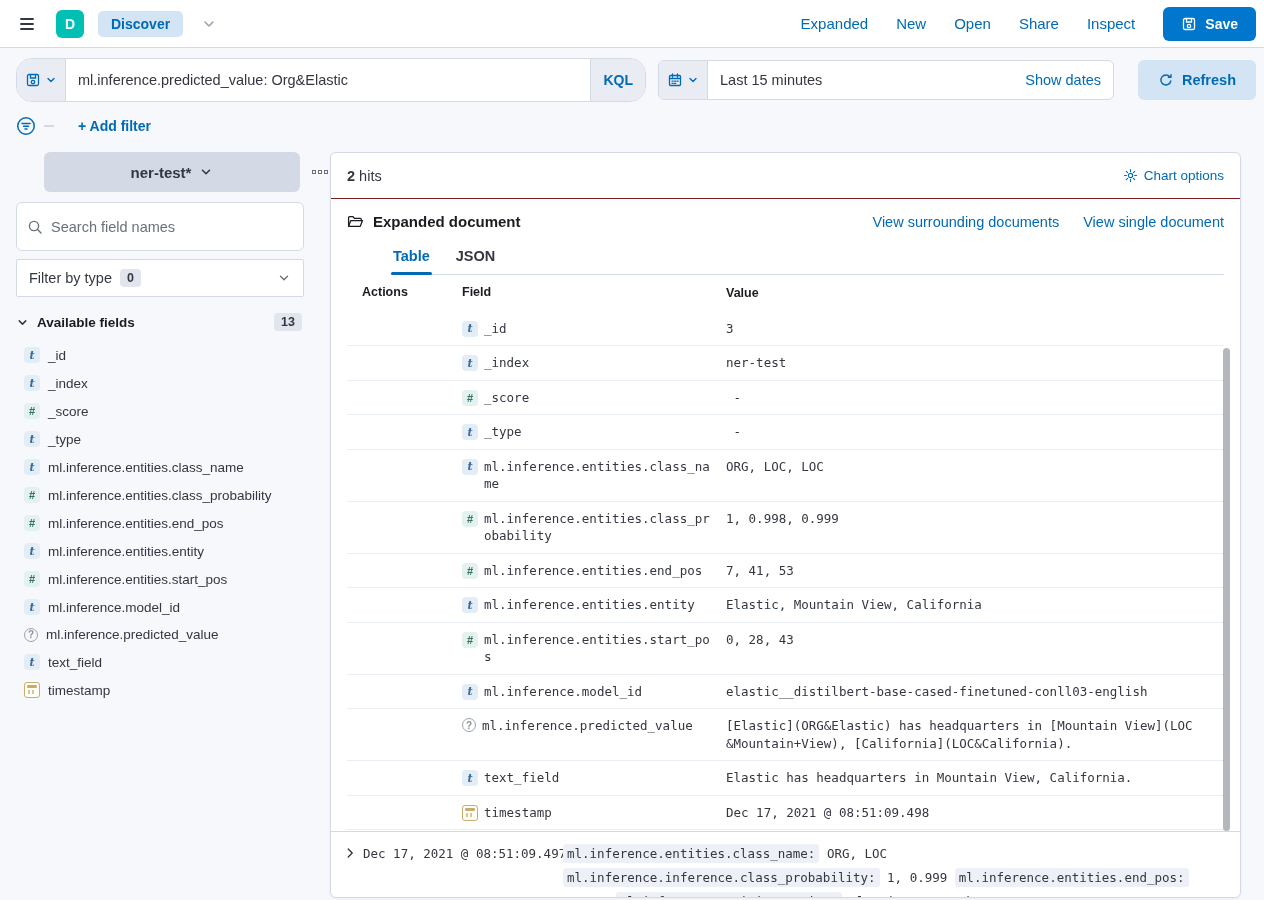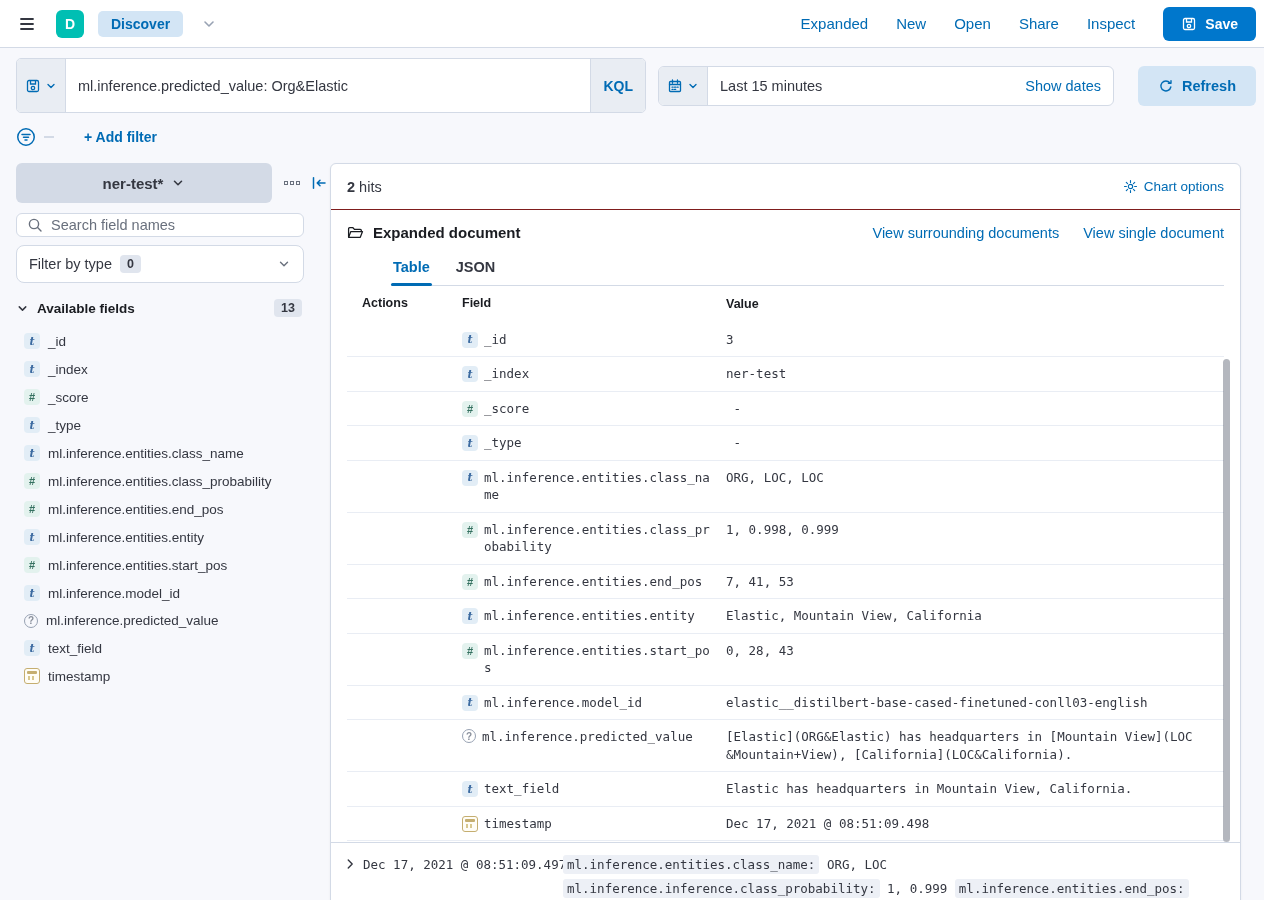--- a/index.html
+++ b/index.html
@@ -15,50 +15,50 @@
   .burger { background:none; border:none; cursor:pointer; padding:6px; color:#343741; }
   .applogo { width:28px; height:28px; border-radius:6px; background:#00BFB3; color:#fff; font-weight:700; font-size:14px; display:flex; align-items:center; justify-content:center; }
   .crumb-badge { background:#D3E5F5; color:#006BB4; font-weight:600; font-size:14px; border-radius:5px; padding:5px 13px; border:none; cursor:pointer; }
   .crumb-caret { color:#98A2B3; margin-left:4px; }
   .hdr-right { display:flex; align-items:center; gap:28px; }
   .nav-link { color:#006BB4; font-size:15px; font-weight:500; cursor:pointer; }
   .btn-save { display:flex; align-items:center; gap:8px; background:#0077CC; color:#fff; border:none; border-radius:6px; height:34px; padding:0 18px; font-size:14px; font-weight:600; cursor:pointer; }
 
   
   .toolbar { display:flex; gap:12px; padding:10px 8px 0 16px; align-items:center; }
-  .qbar { flex:0 0 630px; display:flex; height:55px; background:#fff; border:1px solid #D3DAE6; border-radius:5px; overflow:hidden; }
+  .qbar { flex:0 0 630px; display:flex; height:44px; background:#fff; border:1px solid #D3DAE6; border-radius:16px; overflow:hidden; }
   .qprepend { background:#E9EDF3; border-right:1px solid #D3DAE6; display:flex; align-items:center; gap:4px; padding:0 8px; color:#006BB4; cursor:pointer; }
   .qinput { flex:1; border:none; outline:none; padding:0 12px; font-size:14.5px; color:#343741; font-family:"Liberation Sans", sans-serif; background:#fff; }
   .qappend { display:flex; align-items:center; padding:0 12px; color:#006BB4; font-weight:600; font-size:14px; background:#E9EDF3; border-left:1px solid #D3DAE6; cursor:pointer; }
   .tgroup { flex:1; display:flex; gap:24px; }
   .tpicker { flex:1; display:flex; height:40px; background:#fff; border:1px solid #D3DAE6; border-radius:6px; overflow:hidden; }
   .trange { flex:1; display:flex; align-items:center; justify-content:space-between; padding:0 12px; }
   .trange-label { font-size:14.5px; color:#343741; cursor:pointer; }
   .show-dates { color:#006BB4; font-size:14.5px; cursor:pointer; }
   .btn-refresh { display:flex; align-items:center; gap:8px; background:#D3E5F5; color:#006BB4; border:none; border-radius:6px; height:40px; padding:0 20px; font-size:14.5px; font-weight:600; cursor:pointer; }
 
   
   .filterrow { display:flex; align-items:center; gap:8px; padding:14px 16px 0 16px; }
   .filter-circ { color:#006BB4; cursor:pointer; }
   .pin-dash { width:10px; height:2px; background:#D3DAE6; }
-  .add-filter { color:#006BB4; font-size:14px; font-weight:600; cursor:pointer; margin-left:22px; }
+  .add-filter { color:#006BB4; font-size:14px; font-weight:600; cursor:pointer; margin-left:16px; }
 
   
   .content { display:flex; padding:16px 0 0 16px; align-items:flex-start; }
   .sidebar { width:288px; flex:0 0 288px; }
-  .ip-row { display:flex; align-items:center; width:322px; }
+  .ip-row { display:flex; align-items:center; width:322px;margin-left:28px; }
   .ip-pill { flex:0 0 256px; height:40px; background:#D3DAE6; border:none; border-radius:6px; display:flex; align-items:center; justify-content:center; gap:8px; font-size:15px; font-weight:700; color:#343741; cursor:pointer; font-family:"Liberation Sans", sans-serif; }
   .ip-icons { display:flex; align-items:center; gap:10px; margin-left:12px; }
   .boxes { display:flex; gap:2px; cursor:pointer; }
   .boxes i { width:4px; height:4px; border:1px solid #69707D; display:block; }
   .collapse-ic { color:#006BB4; cursor:pointer; }
-  .search-box { margin-top:10px; height:24px; background:#fff; border:1px solid #D3DAE6; border-radius:6px; display:flex; align-items:center; padding:0 10px; gap:8px; color:#69707D; }
+  .search-box { margin-top:10px; height:49px; background:#fff; border:1px solid #D3DAE6; border-radius:6px; display:flex; align-items:center; padding:0 10px; gap:8px; color:#69707D; }
   .search-box input { border:none; outline:none; flex:1; font-size:14.5px; color:#343741; font-family:"Liberation Sans", sans-serif; }
   .search-box input::placeholder { color:#69707D; }
-  .ftype { margin-top:8px; height:38px; background:#fff; border:1px solid #D3DAE6; border-radius:8px; display:flex; align-items:center; padding:0 12px; gap:8px; cursor:pointer; }
+  .ftype { margin-top:8px; height:38px; background:#fff; border:1px solid #D3DAE6; border-radius:2px; display:flex; align-items:center; padding:0 12px; gap:8px; cursor:pointer; }
   .ftype-label { font-size:14.5px; }
   .cnt-badge { background:#E0E5EE; border-radius:4px; font-size:12.5px; font-weight:600; padding:2px 7px; color:#343741; }
   .ftype .caret { margin-left:auto; color:#69707D; }
   .af-head { margin-top:16px; display:flex; align-items:center; gap:8px; cursor:pointer; }
   .af-title { font-size:13.5px; font-weight:700; color:#1A1C21; }
   .af-head .cnt-badge { margin-left:auto; margin-right:2px; }
   .f-list { margin-top:10px; }
   .f-item { display:flex; align-items:center; gap:8px; padding:6px 0 6px 8px; cursor:pointer; border-radius:4px; }
   .f-name { font-size:13.5px; color:#343741; white-space:nowrap; }
 

